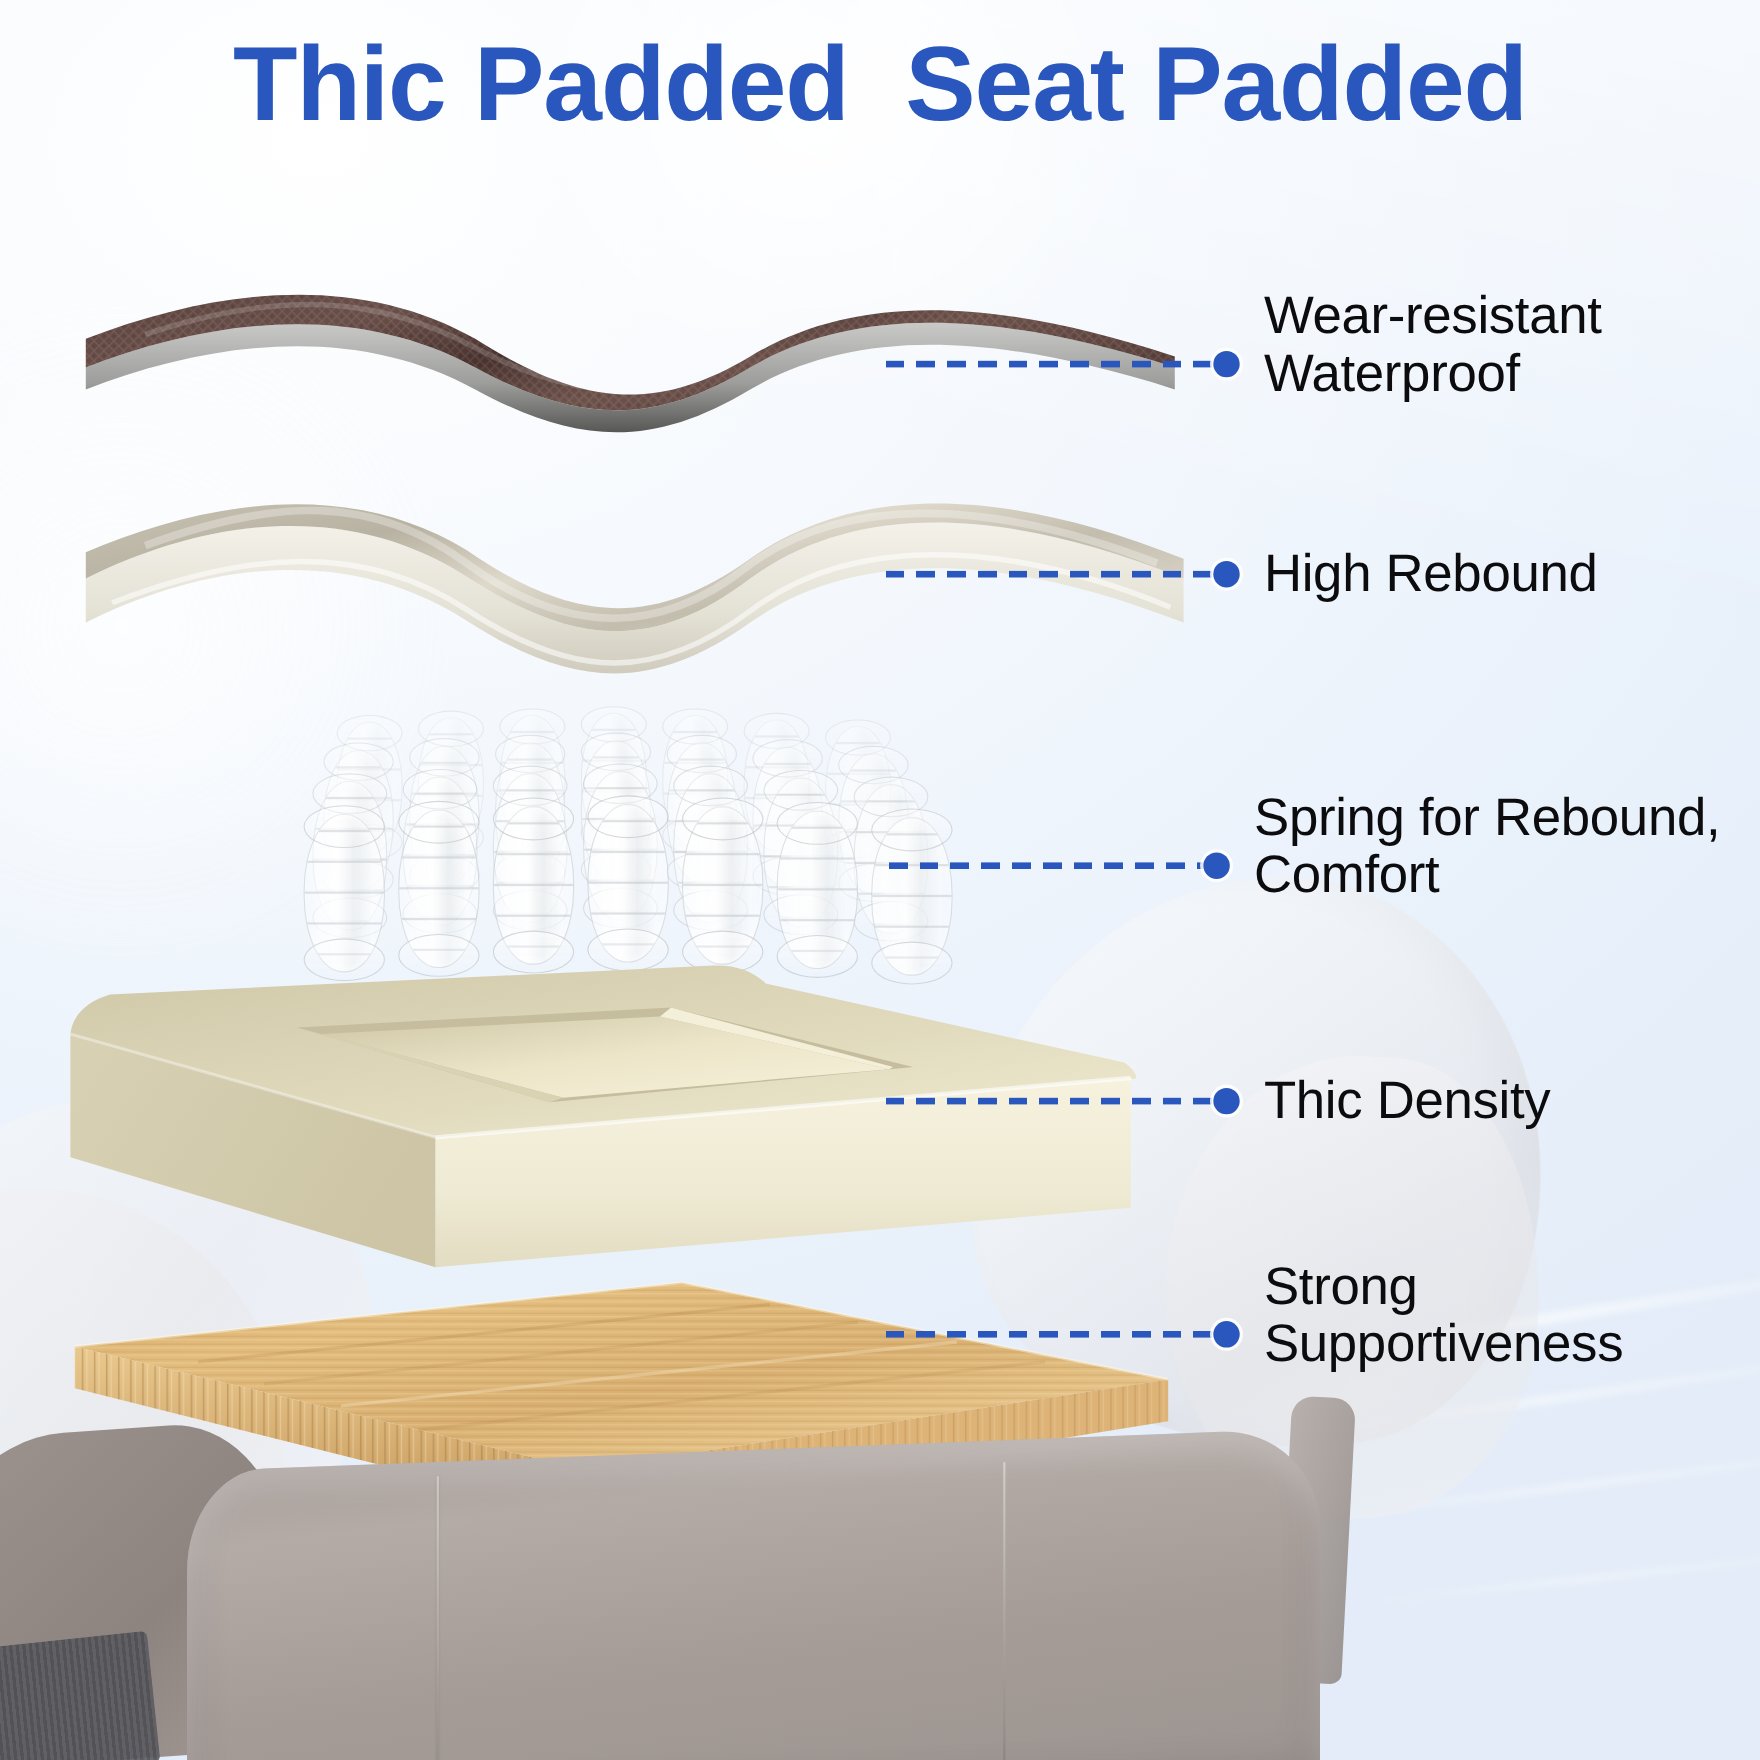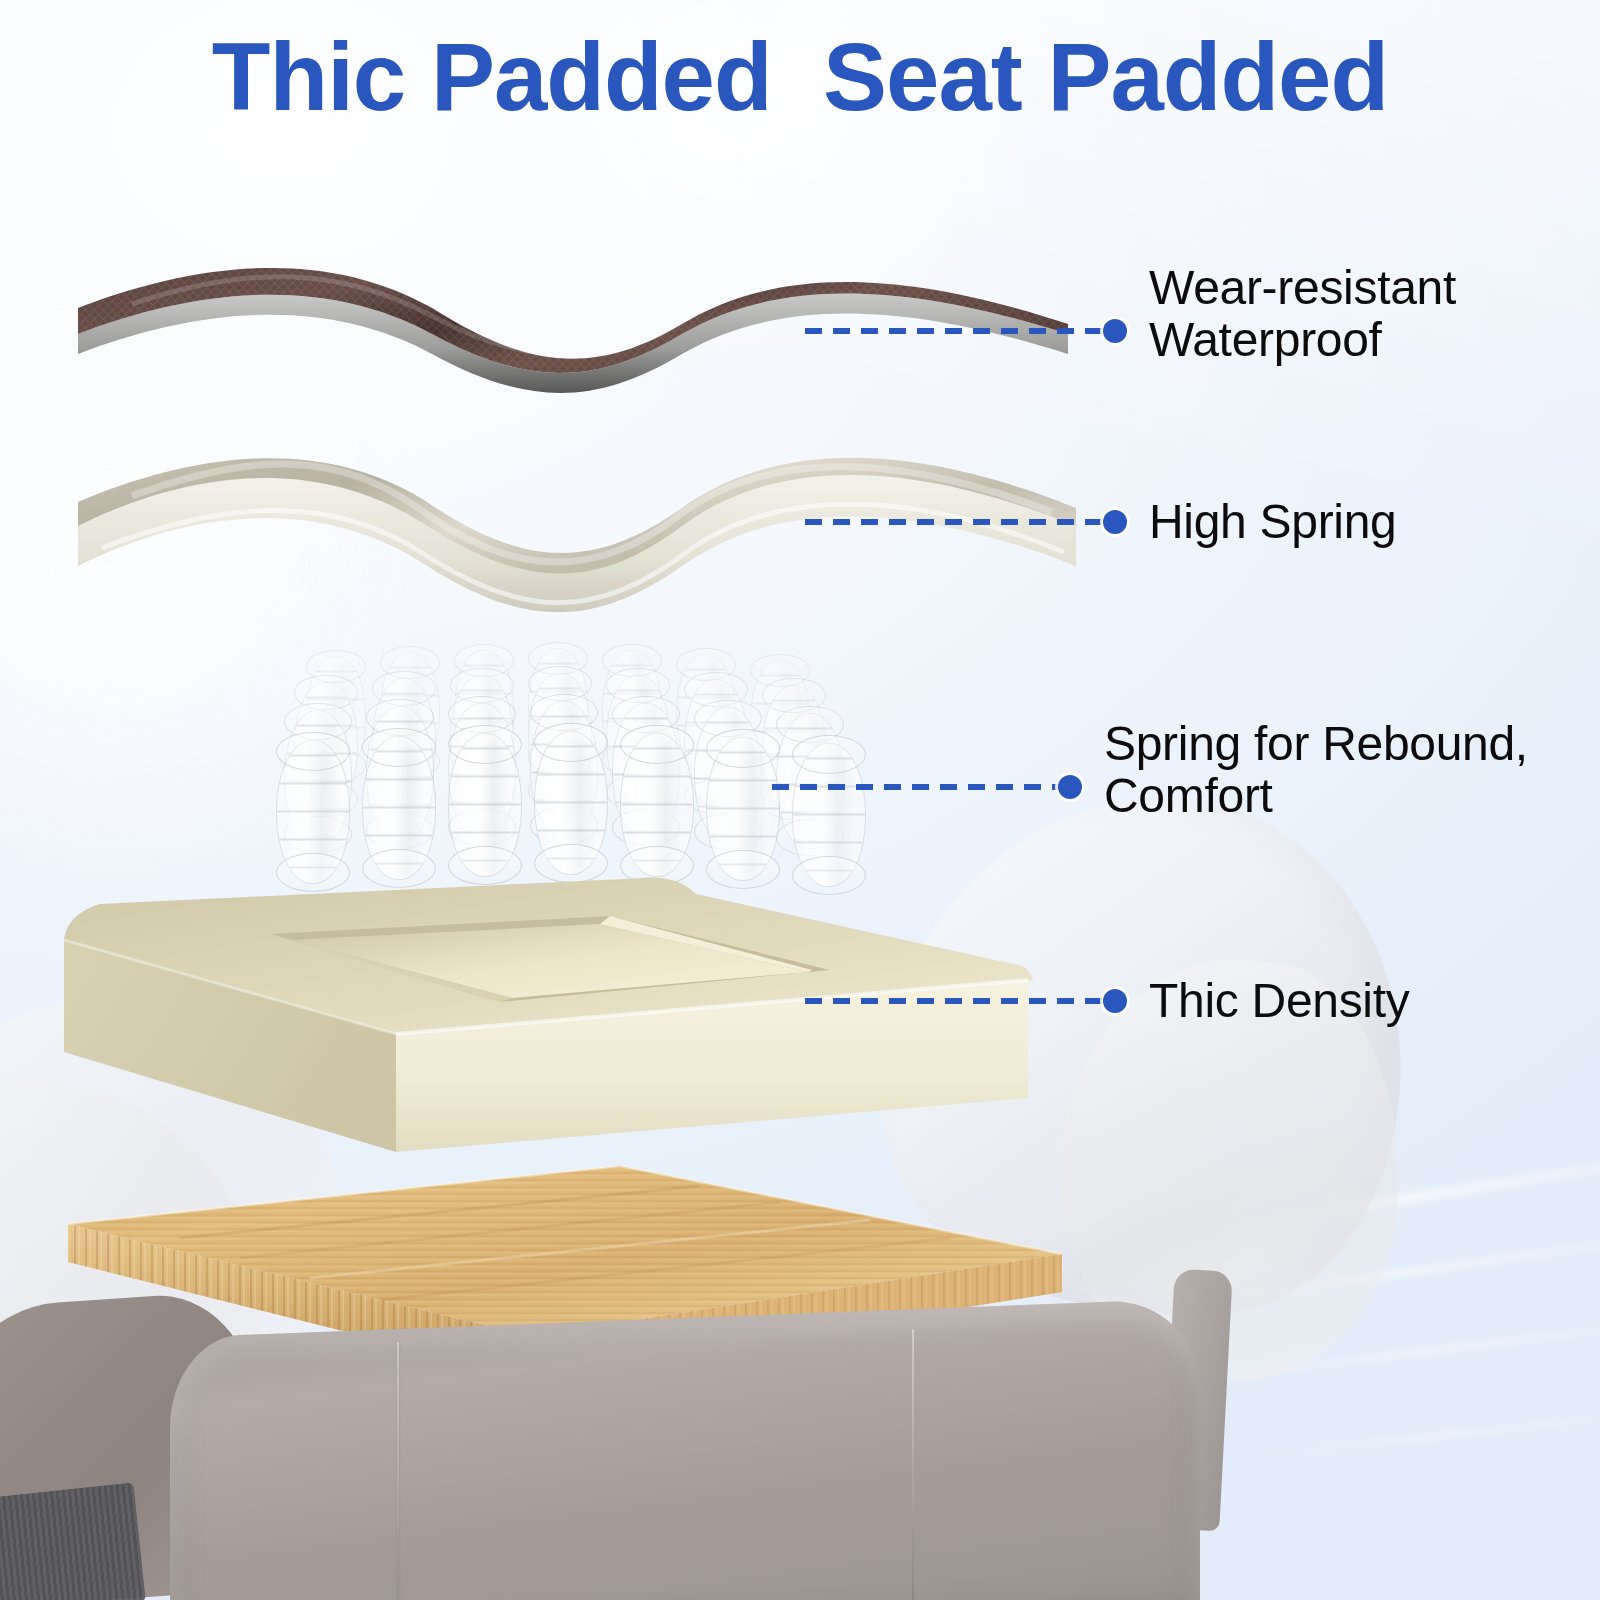--- a/index.html
+++ b/index.html
@@ -455,30 +455,36 @@
   <div class="callout" style="left:805px;top:296px;">
     <div class="dash" style="width:300px;"></div>
     <div class="dot"></div>
     <div class="ctext" style="margin-top:-34px;">Wear-resistant
 Waterproof</div>
   </div>
 
   <div class="callout" style="left:805px;top:496px;">
     <div class="dash" style="width:300px;"></div>
     <div class="dot"></div>
-    <div class="ctext">High Spring</div>
-  </div>
-
-  <div class="callout" style="left:772px;top:752px;">
+    <div class="ctext">High Rebound</div>
+  </div>
+
+  <div class="callout" style="left:808px;top:752px;">
     <div class="dash" style="width:288px;"></div>
     <div class="dot"></div>
     <div class="ctext" style="margin-top:-34px;">Spring for Rebound,
 Comfort</div>
   </div>
 
   <div class="callout" style="left:805px;top:975px;">
     <div class="dash" style="width:300px;"></div>
     <div class="dot"></div>
     <div class="ctext">Thic Density</div>
   </div>
 
+  <div class="callout" style="left:805px;top:1178px;">
+    <div class="dash" style="width:300px;"></div>
+    <div class="dot"></div>
+    <div class="ctext" style="margin-top:-34px;">Strong
+Supportiveness</div>
+  </div>
 
 </div>
 
 </body></html>

